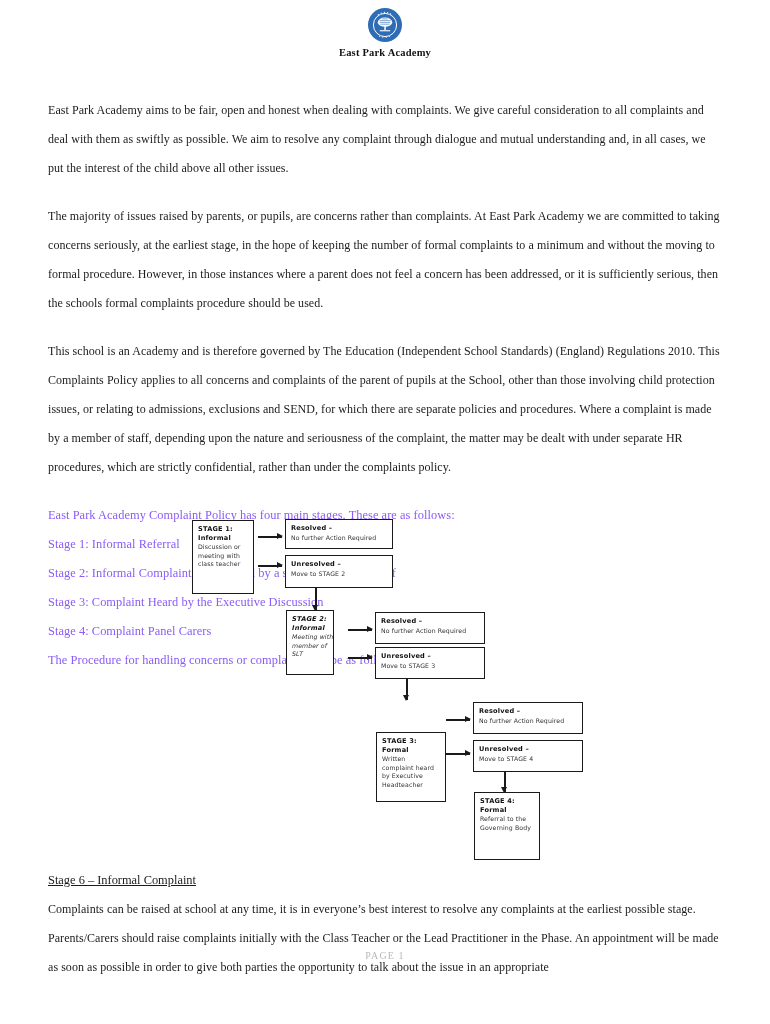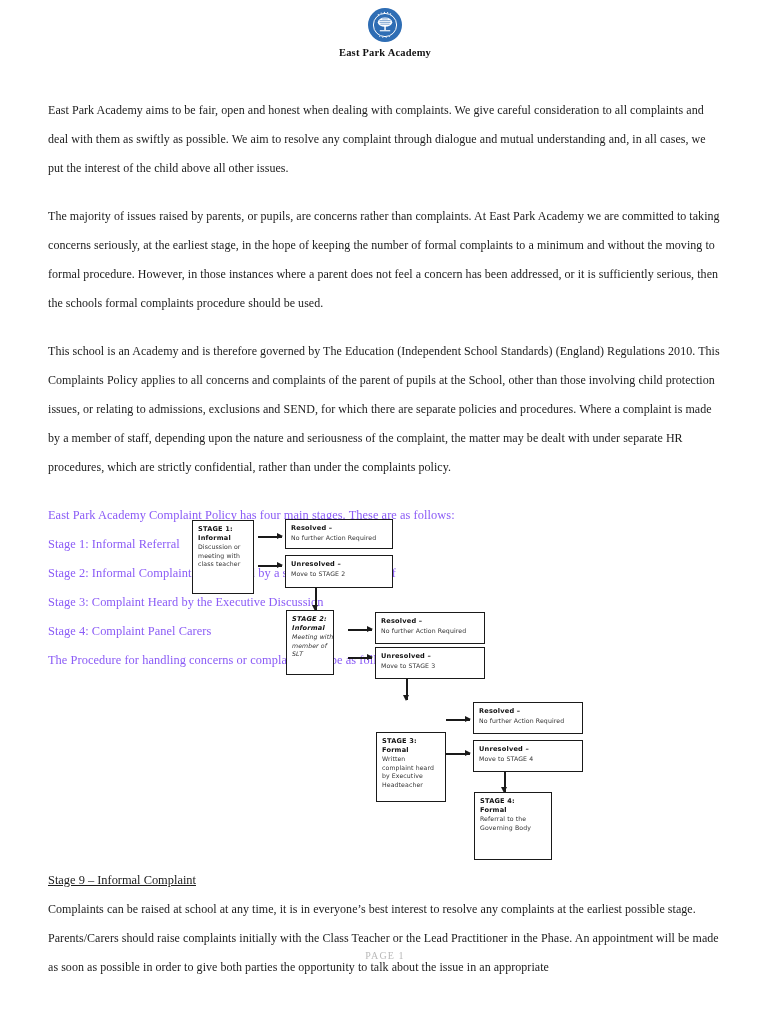--- a/index.html
+++ b/index.html
@@ -316,31 +316,31 @@
 
     <div class="fbox" style="left:283px; top:226px; width:110px; height:32px;">
       <div class="ftitle">Unresolved –</div>
       <div class="fbody">
         <div>Move to STAGE 4</div>
       </div>
     </div>
 
     <div class="arrow-v" style="left:314px; top:258px; height:20px;"></div>
 
-    <div class="fbox" style="left:284px; top:278px; width:78px; height:68px;">
+    <div class="fbox" style="left:284px; top:278px; width:66px; height:68px;">
       <div class="ftitle">STAGE 4:</div>
       <div class="ftitle">Formal</div>
       <div class="fbody">
         <div>Referral to the</div>
         <div>Governing Body</div>
       </div>
     </div>
 
   </div>
 
   <div class="lower-wrap">
-    <div class="section-head">Stage 9 – Informal Complaint</div>
+    <div class="section-head">Stage 6 – Informal Complaint</div>
     <p class="para">Complaints can be raised at school at any time, it is in everyone’s best interest to resolve any complaints at the earliest possible stage. Parents/Carers should raise complaints initially with the Class Teacher or the Lead Practitioner in the Phase. An appointment will be made as soon as possible in order to give both parties the opportunity to talk about the issue in an appropriate</p>
   </div>
 
   <div class="footer">PAGE 1</div>
 
 </div>
 
 </body></html>

